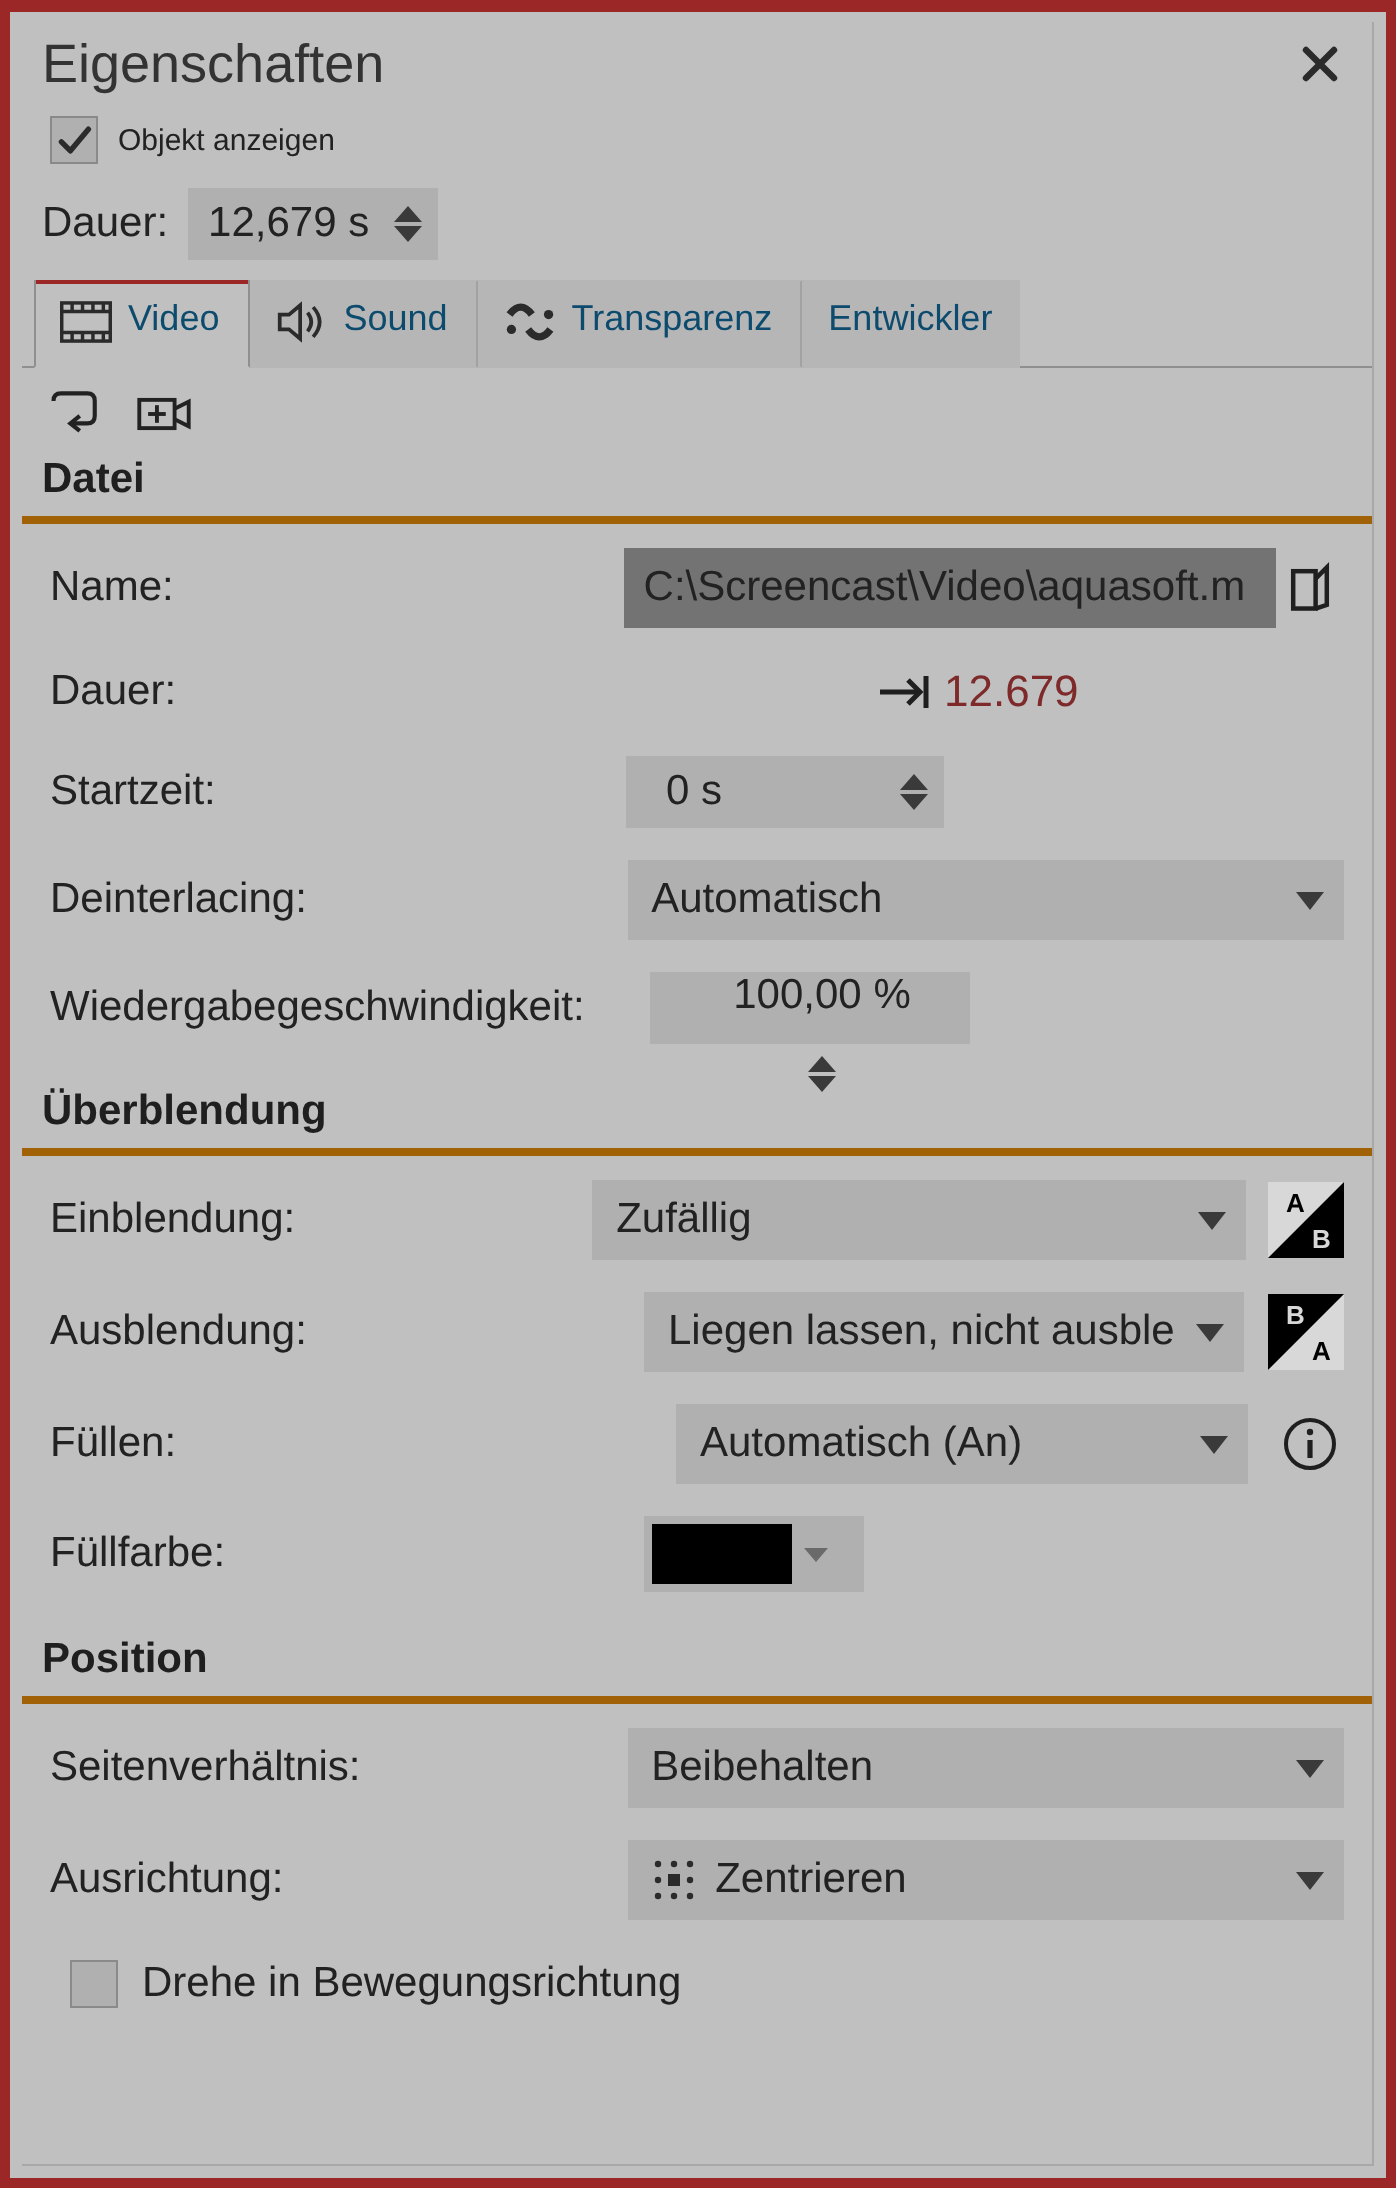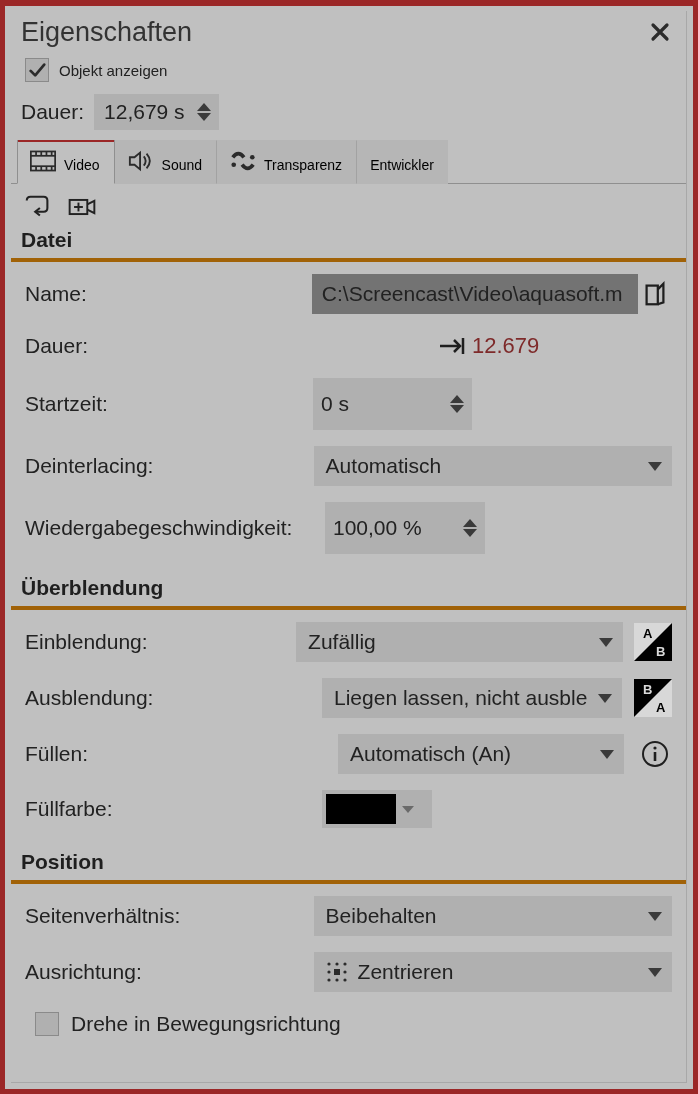--- a/index.html
+++ b/index.html
@@ -56,22 +56,22 @@
   }
   .spinbox span { font-size: 21px; color:#222; }
   .spin { display:flex; flex-direction:column; gap:2px; }
   .spin .tri { width:0; height:0; border-left:7px solid transparent; border-right:7px solid transparent; }
   .spin .up { border-bottom: 8px solid #3a3a3a; }
   .spin .dn { border-top: 8px solid #3a3a3a; }
 
   
   .tabs { display:flex; border-bottom:1px solid #8f8f8f; padding-left:6px; margin-top:2px; }
   .tab {
-    display:flex; align-items:flex-end; gap:8px; padding: 8px 14px 10px 12px;
-    font-size:14px; color:#000000; border:1px solid transparent;
+    display:flex; align-items:flex-start; gap:8px; padding: 8px 14px 10px 12px;
+    font-size:18px; color:#0c4a6e; border:1px solid transparent;
     margin-bottom:-1px; background:#b6b6b6; border-right:1px solid #a2a2a2; cursor:pointer;
   }
   .tab:last-child{border-right:none;}
   .tab.active { background:#c0c0c0; border:1px solid #8f8f8f; border-bottom:1px solid #c0c0c0; }
   .tab.active .tab-accent { position:absolute; top:-1px; left:0; right:0; height:2px; background:#9b2727; }
   .tab { position:relative; }
   .tab svg { width:26px; height:24px; fill:none; stroke:#2b2b2b; stroke-width:2; }
 
   
   .subbar { display:flex; gap:10px; padding: 8px 10px 4px 10px; }
@@ -93,21 +93,21 @@
     overflow:hidden; white-space:nowrap;
   }
   .file-field { width: 330px; }
   .ico-sq { width:34px; height:40px; display:flex; align-items:center; justify-content:center; }
   .ico-sq svg { width:22px; height:28px; stroke:#1f1f1f; fill:none; stroke-width:2.4; }
 
   .arrow-end { display:flex; align-items:center; gap:2px; }
   .arrow-end svg { width:30px; height:22px; stroke:#1f1f1f; fill:none; stroke-width:2.5; }
   .num-maroon { font-size:22px; color:#7e2a2a; font-weight:400; }
 
-  .spin-field { background:#b0b0b0; height:52px; display:flex; align-items:center; padding:0 8px 0 8px; gap:18px; width:160px; justify-content:space-between;}
+  .spin-field { background:#b0b0b0; height:36px; display:flex; align-items:center; padding:0 8px 0 20px; gap:18px; width:160px; justify-content:space-between;}
   .spin-field span { font-size:21px; color:#222; }
 
   .combo {
     background:#b0b0b0; height:40px; display:flex; align-items:center; justify-content:space-between;
     padding: 0 10px 0 12px; width:350px; font-size:21px; color:#222; cursor:pointer;
   }
   .combo .caret { width:0;height:0;border-left:7px solid transparent;border-right:7px solid transparent;border-top:9px solid #3a3a3a; }
   .combo.md { width: 290px; }
 
   .ab-btn {
@@ -268,21 +268,21 @@
       <div class="lbl">Deinterlacing:</div>
       <div class="filler"></div>
       <div class="combo" style="width:360px;">
         <span>Automatisch</span>
         <div class="caret"></div>
       </div>
     </div>
 
     <div class="row">
       <div class="lbl" style="width:300px;">Wiedergabegeschwindigkeit:</div>
-      <div class="spin-field" style="width:160px;">
+      <div class="spin-field" style="width:160px;flex-direction:column;">
         <span>100,00 %</span>
         <div class="spin">
           <div class="tri up"></div>
             <div class="tri dn"></div>
         </div>
       </div>
     </div>
 
     <div class="sect-h nomarg">Überblendung</div>
 

